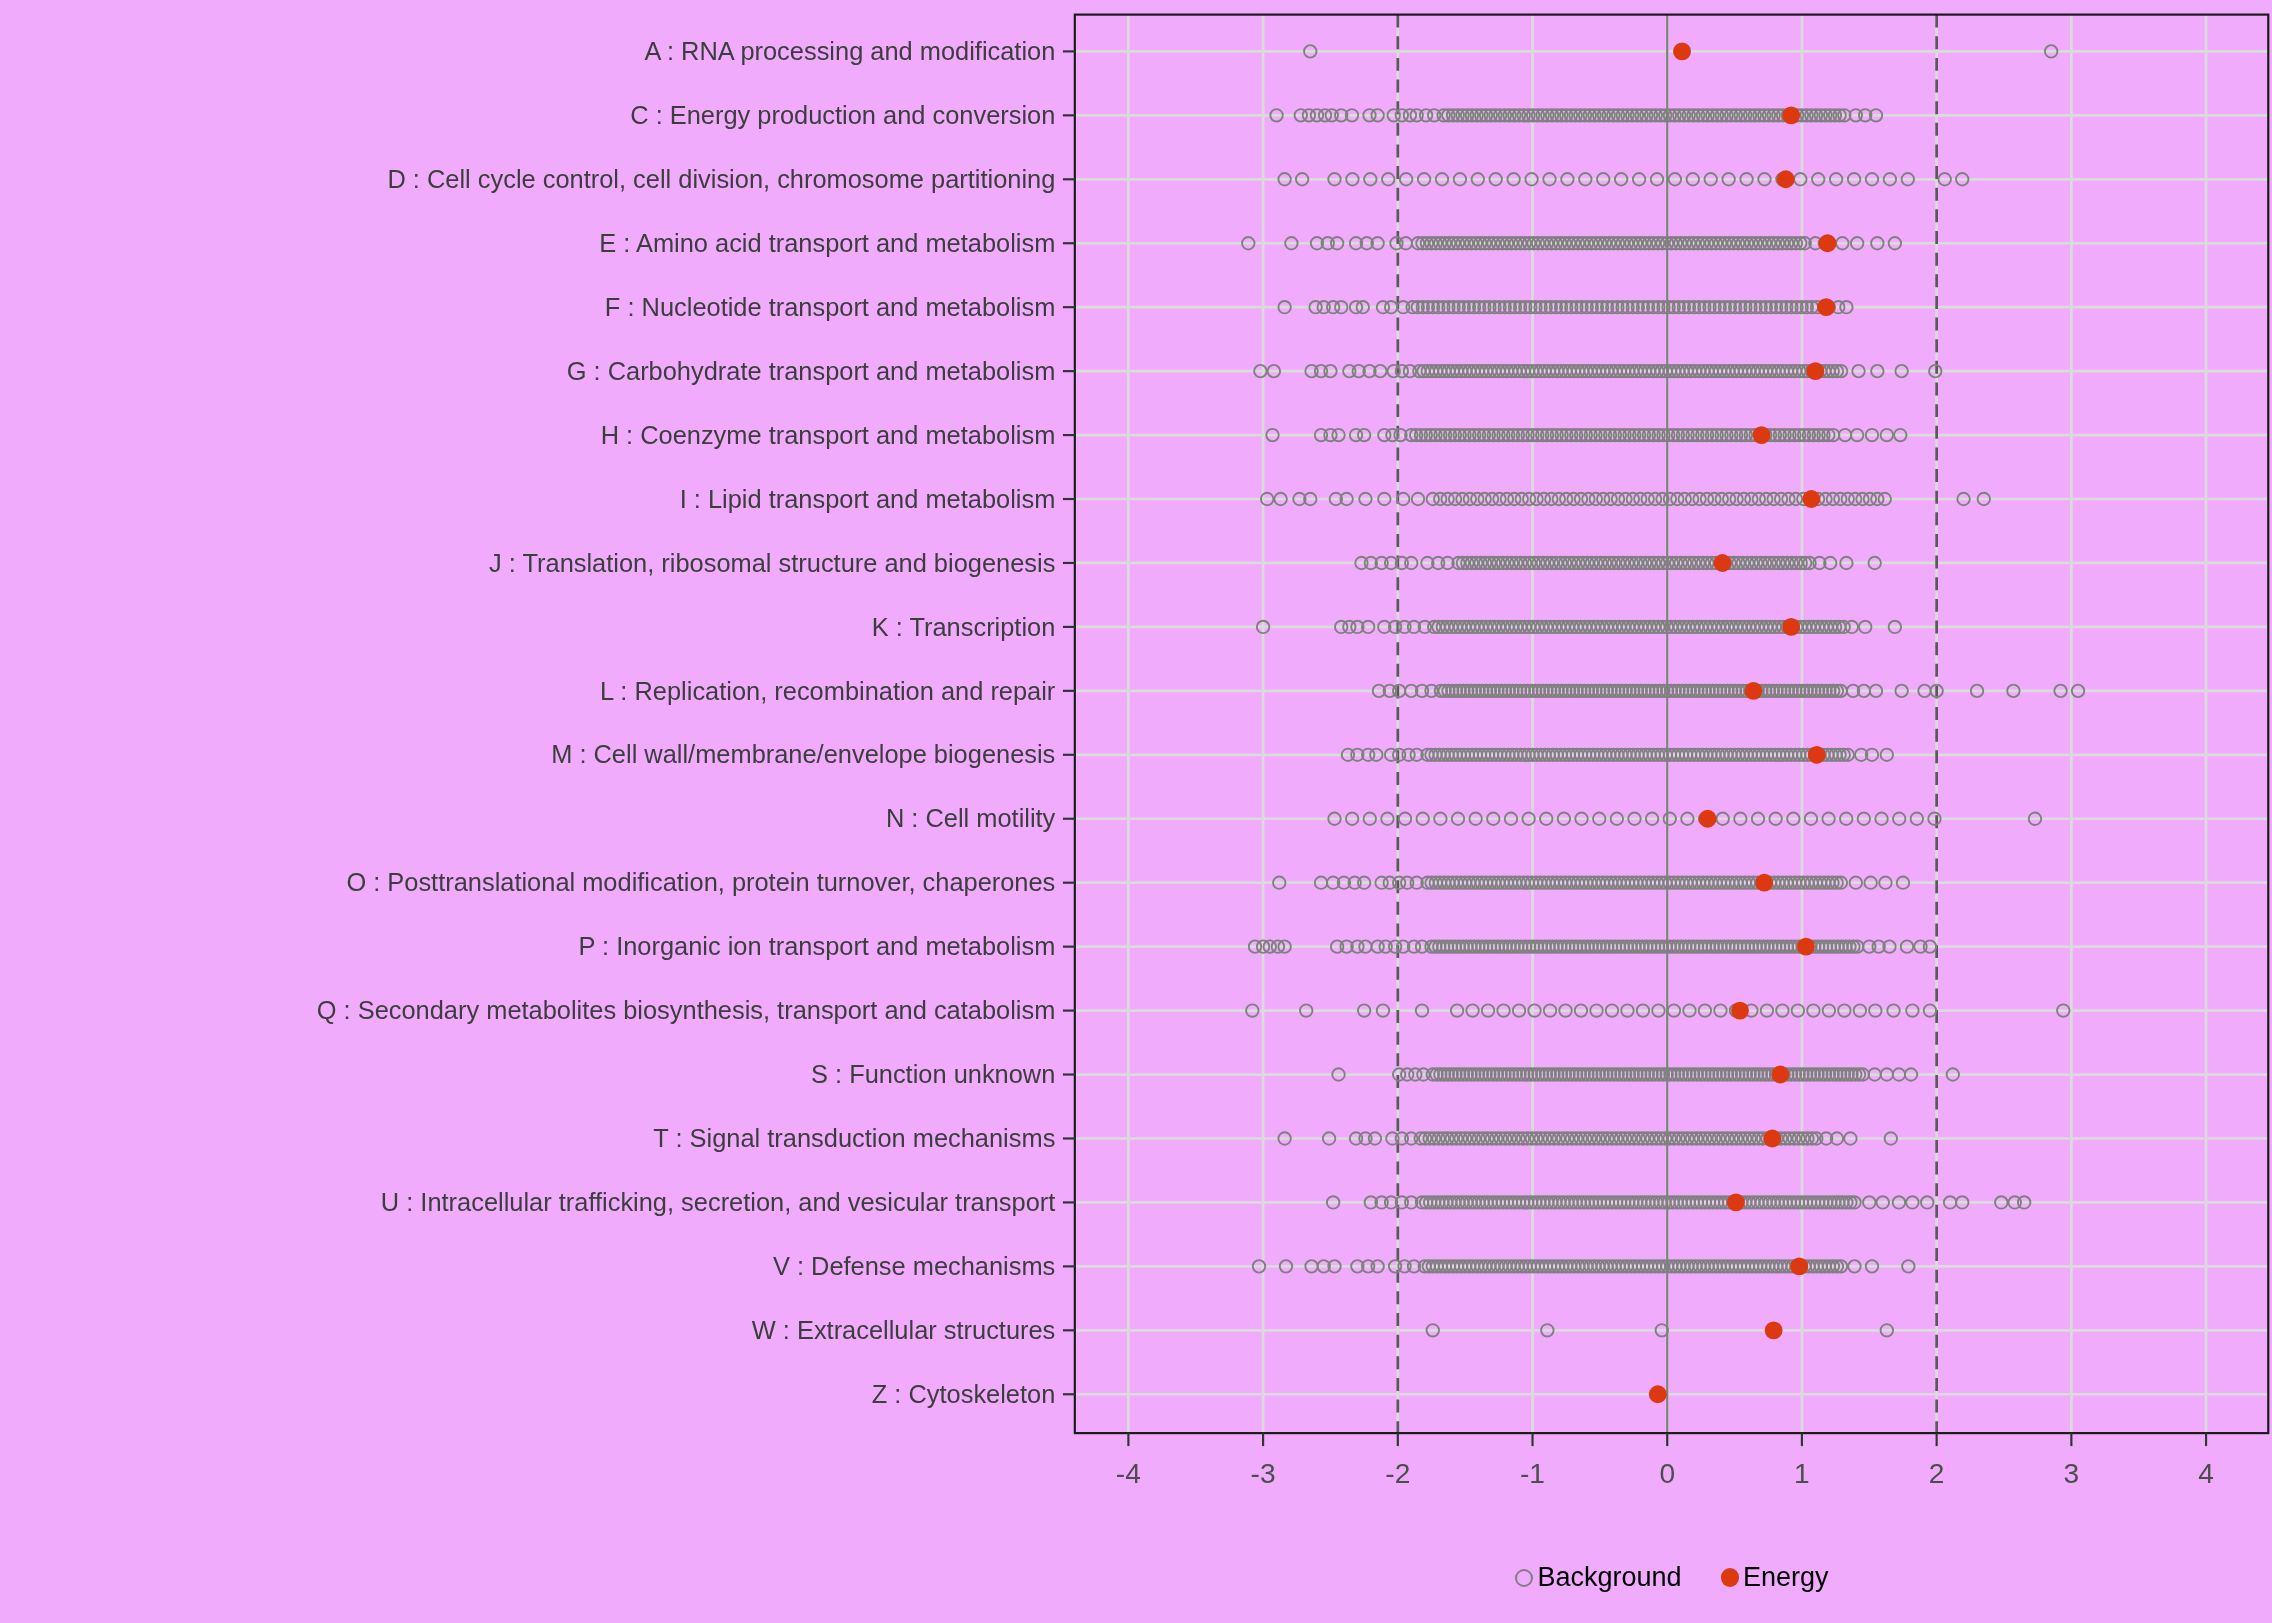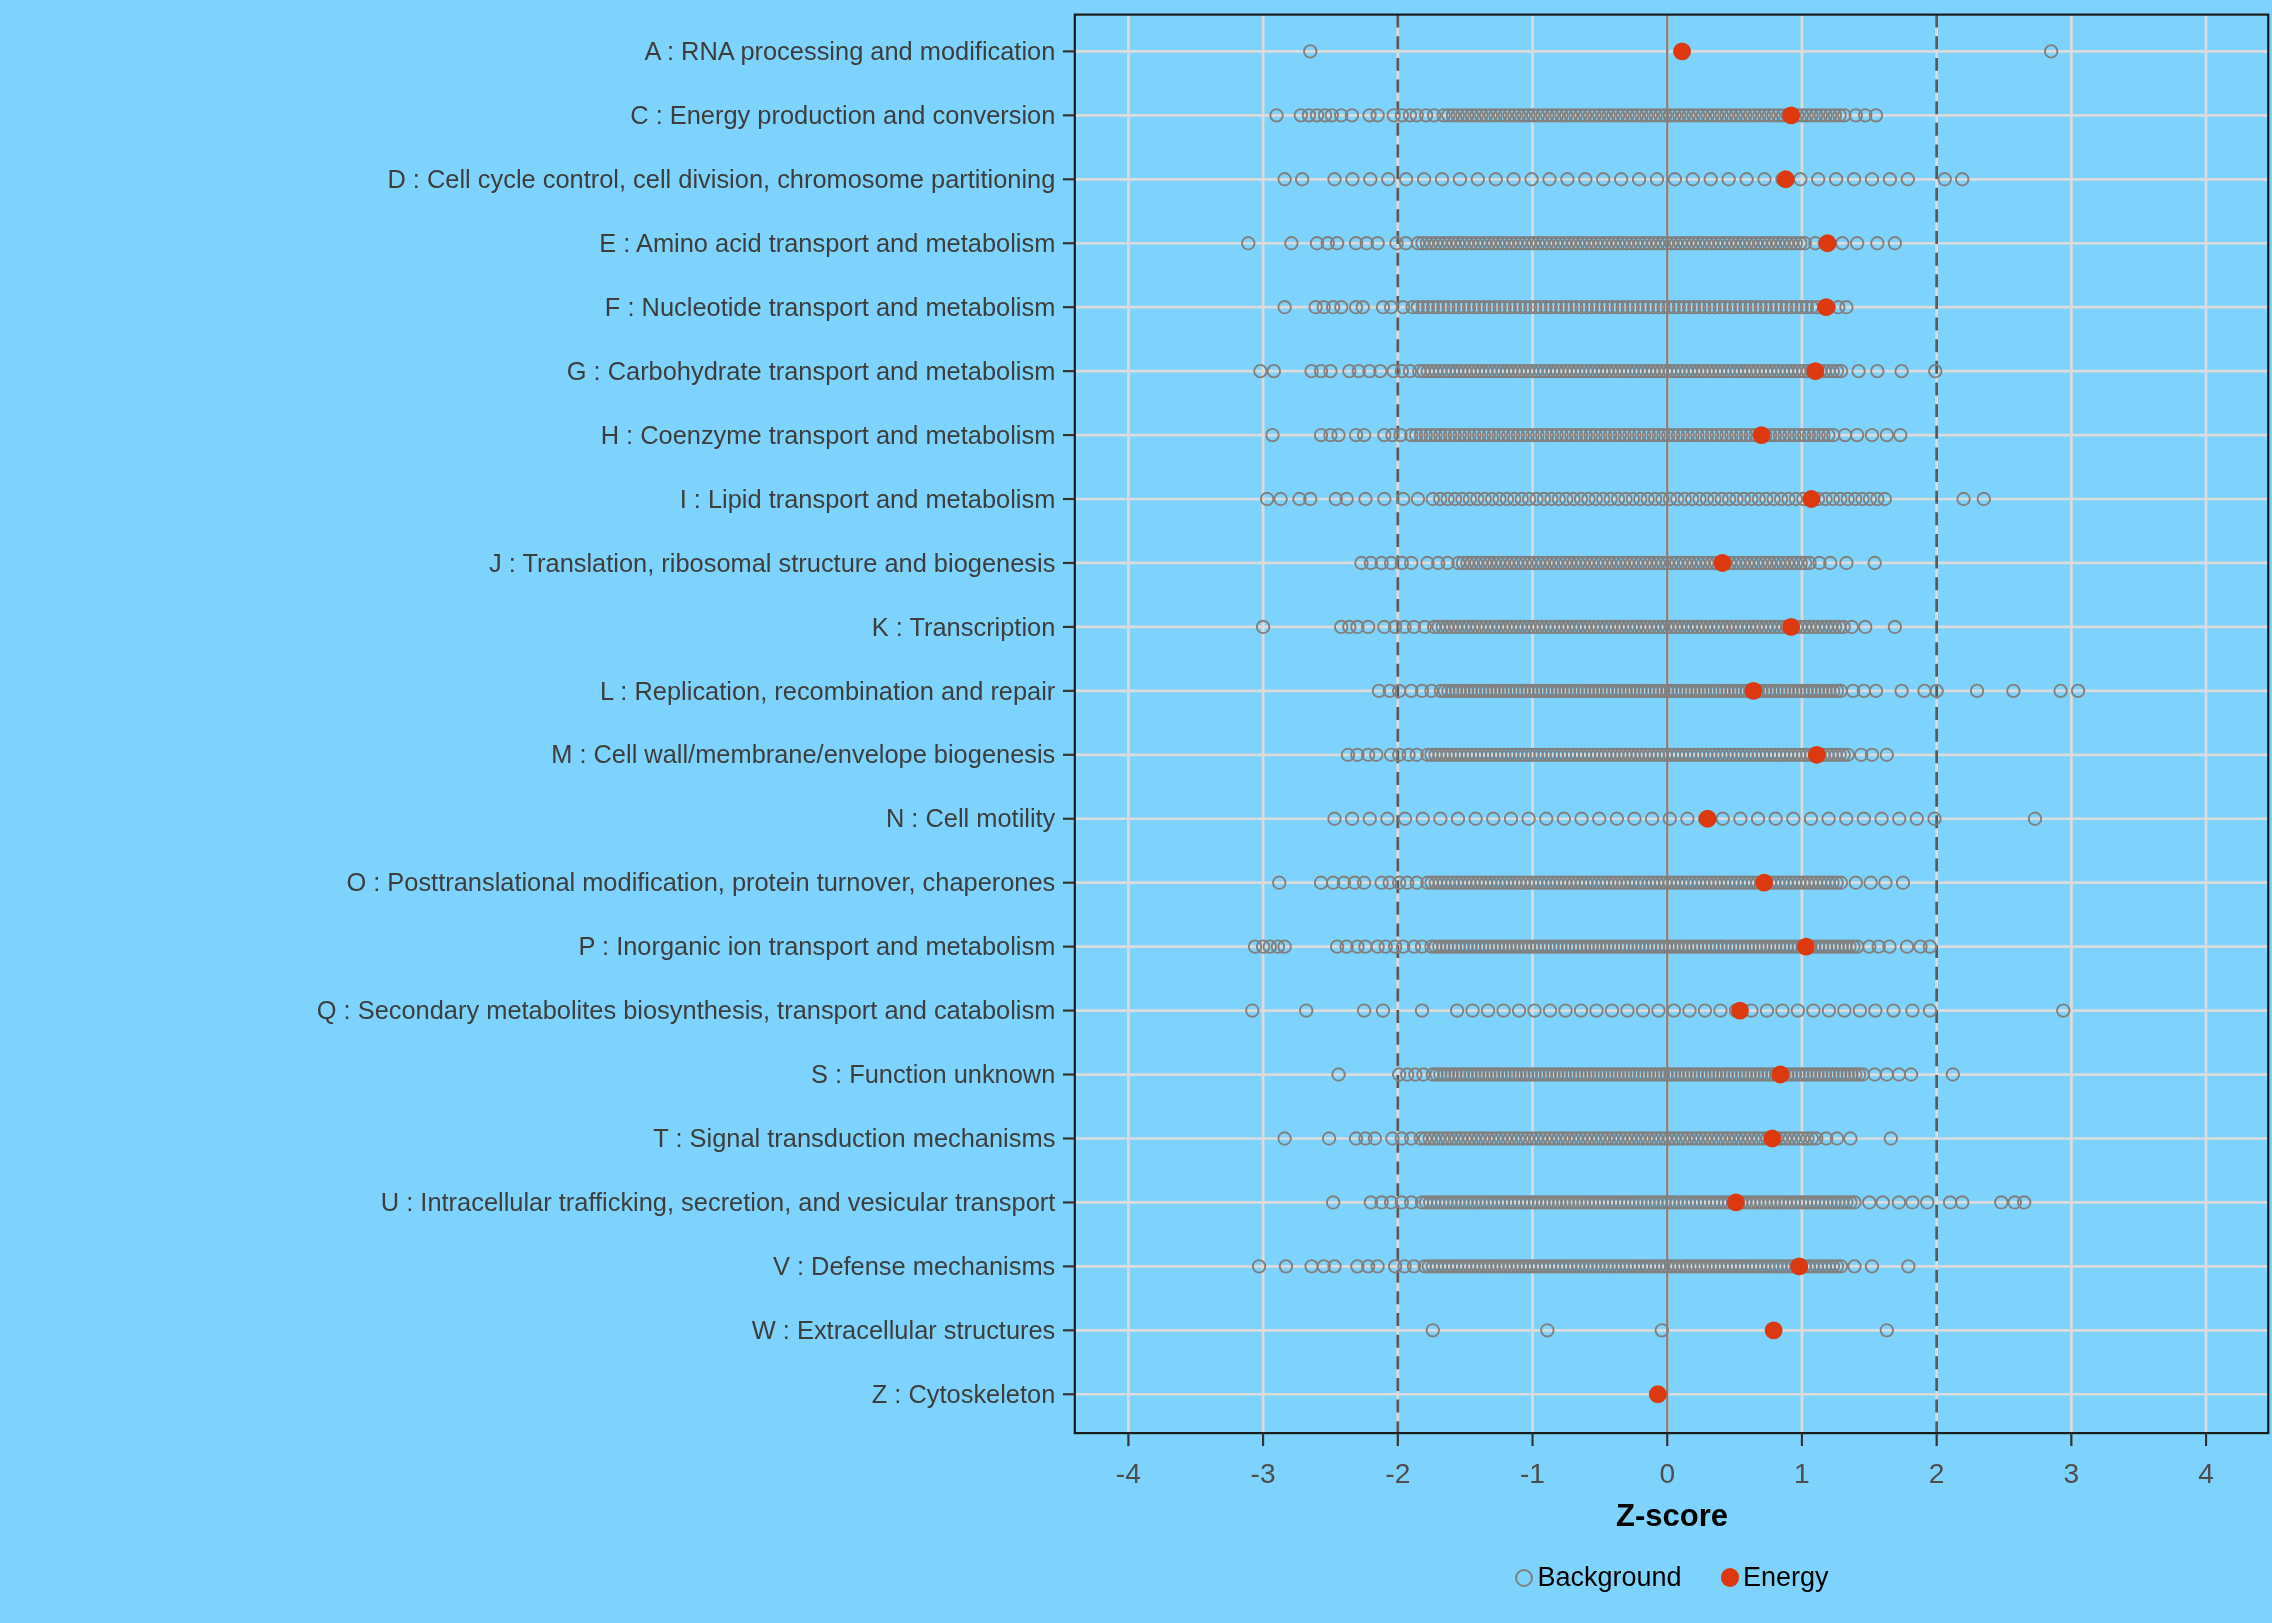--- a/index.html
+++ b/index.html
@@ -1,16 +1,16 @@
 <!DOCTYPE html>
 <html style="font-size:8.7px"><head>
 <meta charset="utf-8">
 <style>
   html,body{margin:0;padding:0;background:#ffffff;}
-  .page{position:relative;width:2273px;height:1623px;background:#7dd3fc;
+  .page{position:relative;width:2273px;height:1623px;background:#f0abfc;
         font-family:"Liberation Sans",sans-serif;overflow:hidden;}
   #plot{position:absolute;left:0;top:0;}
   .xlabel{position:absolute;left:1075px;top:1498px;width:1194px;text-align:center;
           font-size:31px;font-weight:bold;color:#000000;}
   .legend{position:absolute;left:1075px;top:1562px;width:1194px;display:flex;
           justify-content:center;align-items:center;gap:39px;font-size:27px;color:#000000;}
   .lg-item{display:flex;align-items:center;gap:4px;}
   .lg-open-circle{display:inline-block;width:14px;height:14px;border:2.2px solid #808080;
           border-radius:50%;background:transparent;}
   .lg-filled-circle{display:inline-block;width:18.4px;height:18.4px;border-radius:50%;
@@ -2003,21 +2003,20 @@
       <line x1="3330" x2="3330" y1="2649" y2="2673" stroke="#333333" stroke-width="4"></line>
       <text x="3330" y="2741" text-anchor="middle" font-size="52" fill="#4D4D4D" font-family="&quot;Liberation Sans&quot;,sans-serif">1</text>
       <line x1="3579" x2="3579" y1="2649" y2="2673" stroke="#333333" stroke-width="4"></line>
       <text x="3579" y="2741" text-anchor="middle" font-size="52" fill="#4D4D4D" font-family="&quot;Liberation Sans&quot;,sans-serif">2</text>
       <line x1="3828" x2="3828" y1="2649" y2="2673" stroke="#333333" stroke-width="4"></line>
       <text x="3828" y="2741" text-anchor="middle" font-size="52" fill="#4D4D4D" font-family="&quot;Liberation Sans&quot;,sans-serif">3</text>
       <line x1="4077" x2="4077" y1="2649" y2="2673" stroke="#333333" stroke-width="4"></line>
       <text x="4077" y="2741" text-anchor="middle" font-size="52" fill="#4D4D4D" font-family="&quot;Liberation Sans&quot;,sans-serif">4</text>
     </svg>
 
-  <div class="xlabel">Z-score</div>
 
   <div class="legend">
     <span class="lg-item">
       <span class="lg-open-circle"></span>
       <span>Background</span>
     </span>
     <span class="lg-item">
       <span class="lg-filled-circle"></span>
       <span>Energy</span>
     </span>

